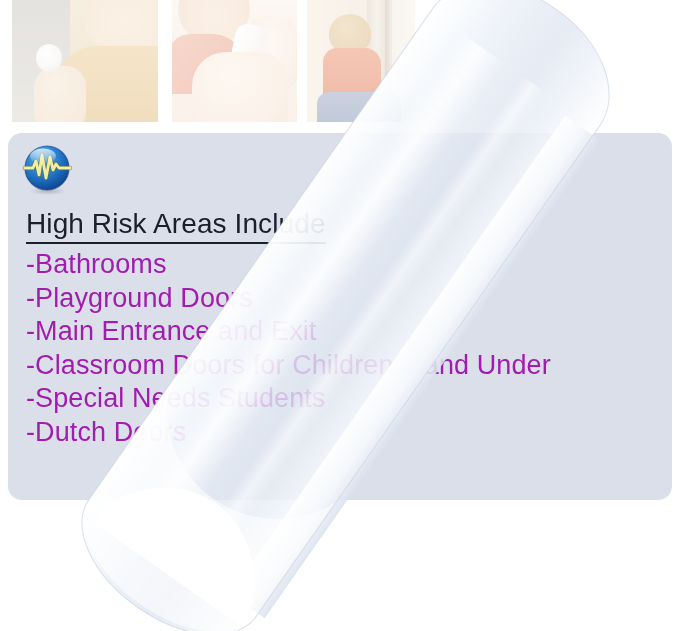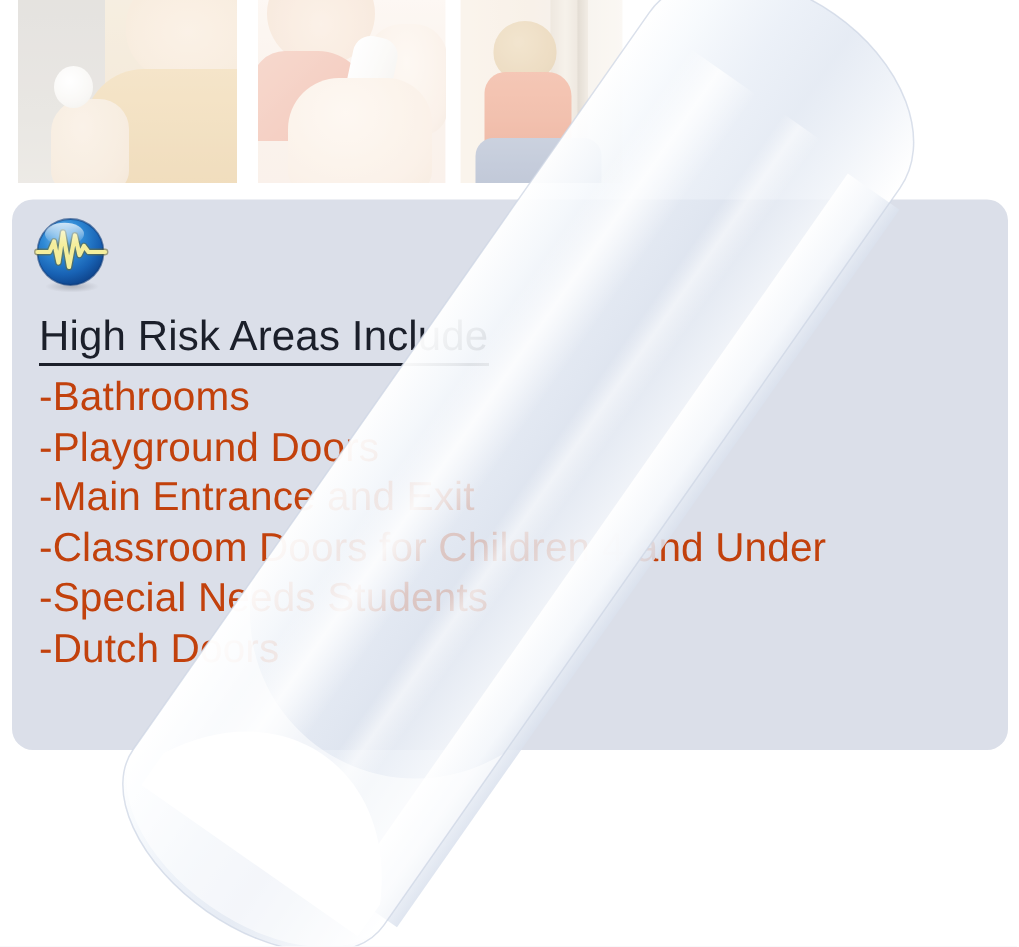--- a/index.html
+++ b/index.html
@@ -220,21 +220,21 @@
   }
 
   .risk-list {
     list-style: none;
     margin: 0;
     padding: 0;
   }
   .risk-list li {
     font-size: 27px;
     line-height: 33.5px;
-    color: #c2410c;
+    color: #a21caf;
     font-weight: 400;
     white-space: nowrap;
     letter-spacing: 0.1px;
   }
 </style>
 </head>
 <body>
 
 <div id="page">
 

